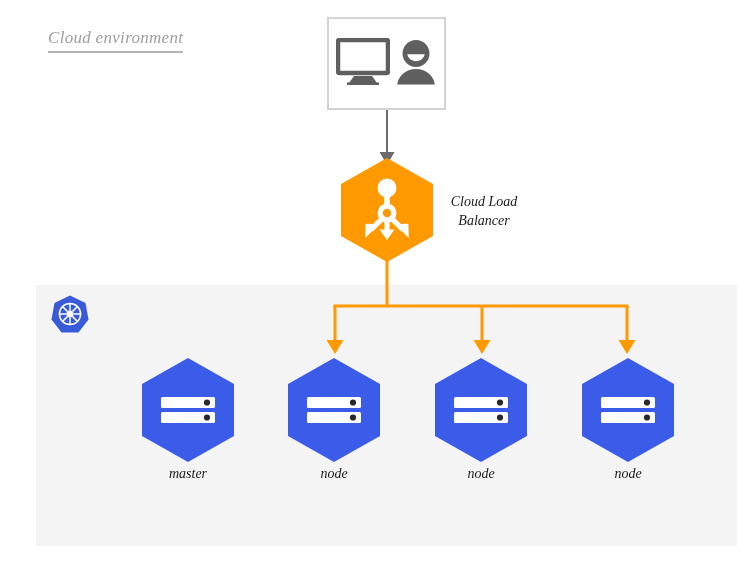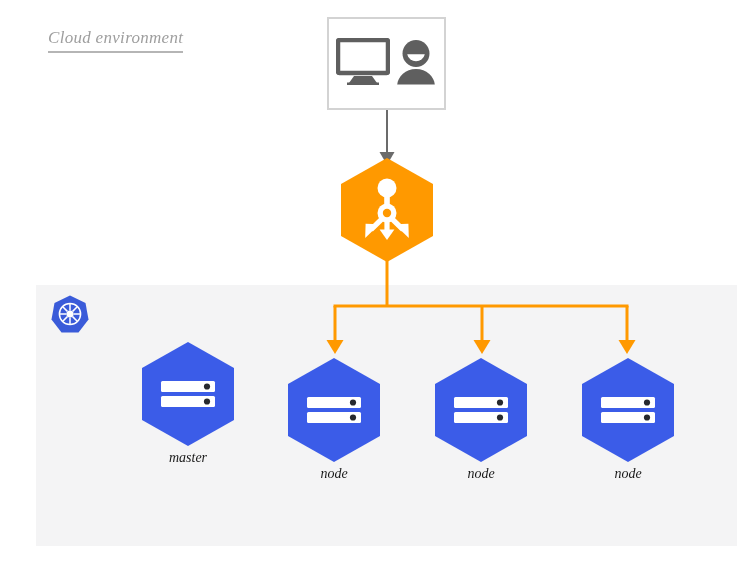--- a/index.html
+++ b/index.html
@@ -119,21 +119,21 @@
   .node-label {
     position: absolute;
     top: 108px;
     left: -14px;
     width: 120px;
     text-align: center;
     font-family: "Liberation Serif", serif;
     font-size: 14px;
     color: #1a1a1a;
   }
-  #node-0 { left: 142px; top: 342px; }
+  #node-0 { left: 142px; top: 358px; }
   #node-1 { left: 288px; top: 358px; }
   #node-2 { left: 435px; top: 358px; }
   #node-3 { left: 582px; top: 358px; }
 </style>
 </head>
 <body>
 
 <div id="canvas">
 
   <div id="cloud-env-title">Cloud environment</div>
@@ -178,20 +178,24 @@
 
         <path d="M38.8 59.2 L42.6 62.9 L31.8 73.6 L28 69.9 Z"></path>
         <path d="M24.2 80 L24.6 65.8 L38.4 66.2 Z"></path>
 
         <path d="M53.2 59.2 L64 69.9 L60.2 73.6 L49.4 62.9 Z"></path>
         <path d="M67.8 80 L53.6 66.2 L67.4 65.8 Z"></path>
       </g>
     </svg>
   </div>
 
+  <div id="lb-label">
+    <div>Cloud Load</div>
+    <div>Balancer</div>
+  </div>
 
   <div id="k8s-panel"></div>
 
   <div id="orange-connectors">
     <svg width="330" height="104" viewBox="0 0 330 104">
       <g stroke="#ff9900" stroke-width="3" fill="none">
 
         <line x1="67" y1="0" x2="67" y2="48"></line>
 
         <line x1="13.5" y1="48" x2="308.5" y2="48"></line>

